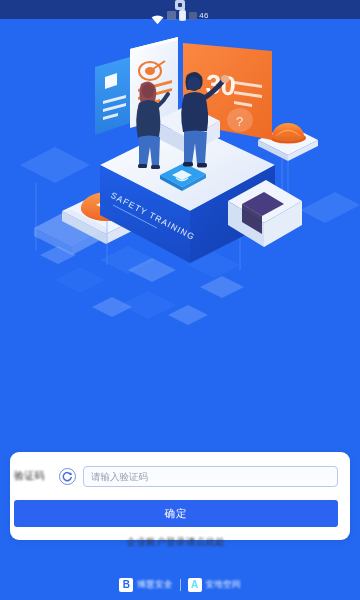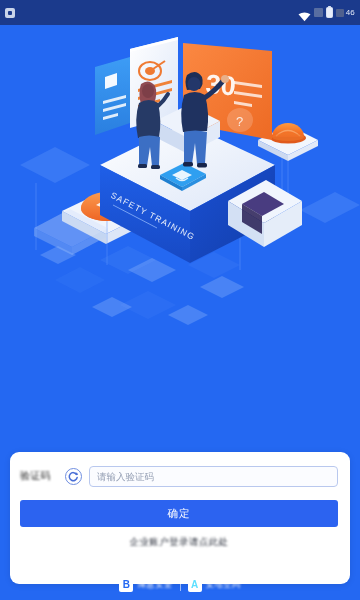--- a/index.html
+++ b/index.html
@@ -9,25 +9,26 @@
     overflow: hidden;
   }
   body {
     background: #2468f2;
     position: relative;
   }
 
   
   .statusbar {
     position: absolute; top: 0; left: 0;
-    width: 360px; height: 25px;
+    width: 360px; height: 19px;
     background: #1b3a8c;
     display: flex; align-items: center;
     padding: 0 5px;
     z-index: 50;
+    flex-direction: column;
   }
   .sb-left { display: flex; align-items: center; gap: 3px; }
   .sb-spacer { flex: 1; }
   .sb-right { display: flex; align-items: center; gap: 3px; }
   .sb-appicon {
     width: 10px; height: 10px;
     background: #c9d4ea;
     border-radius: 2px;
     position: relative;
   }
@@ -71,25 +72,25 @@
     top: 15px; left: 0;
     width: 360px; height: 437px;
     overflow: hidden;
   }
   .hero svg { display: block; }
 
   
   .login-card {
     position: absolute;
     left: 10px; top: 452px;
-    width: 340px; height: 132px;
+    width: 340px; height: 88px;
     background: #ffffff;
     border-radius: 9px;
     box-shadow: 0 1px 6px rgba(0,0,0,.10);
-    padding: 13px 12px 10px 10px;
+    padding: 13px 12px 10px 4px;
     z-index: 20;
   }
   .field-row {
     display: flex; align-items: center;
     gap: 7px; height: 22px;
   }
   .field-label {
     font-size: 10px; color: #333;
     white-space: nowrap;
     filter: blur(1.1px);

